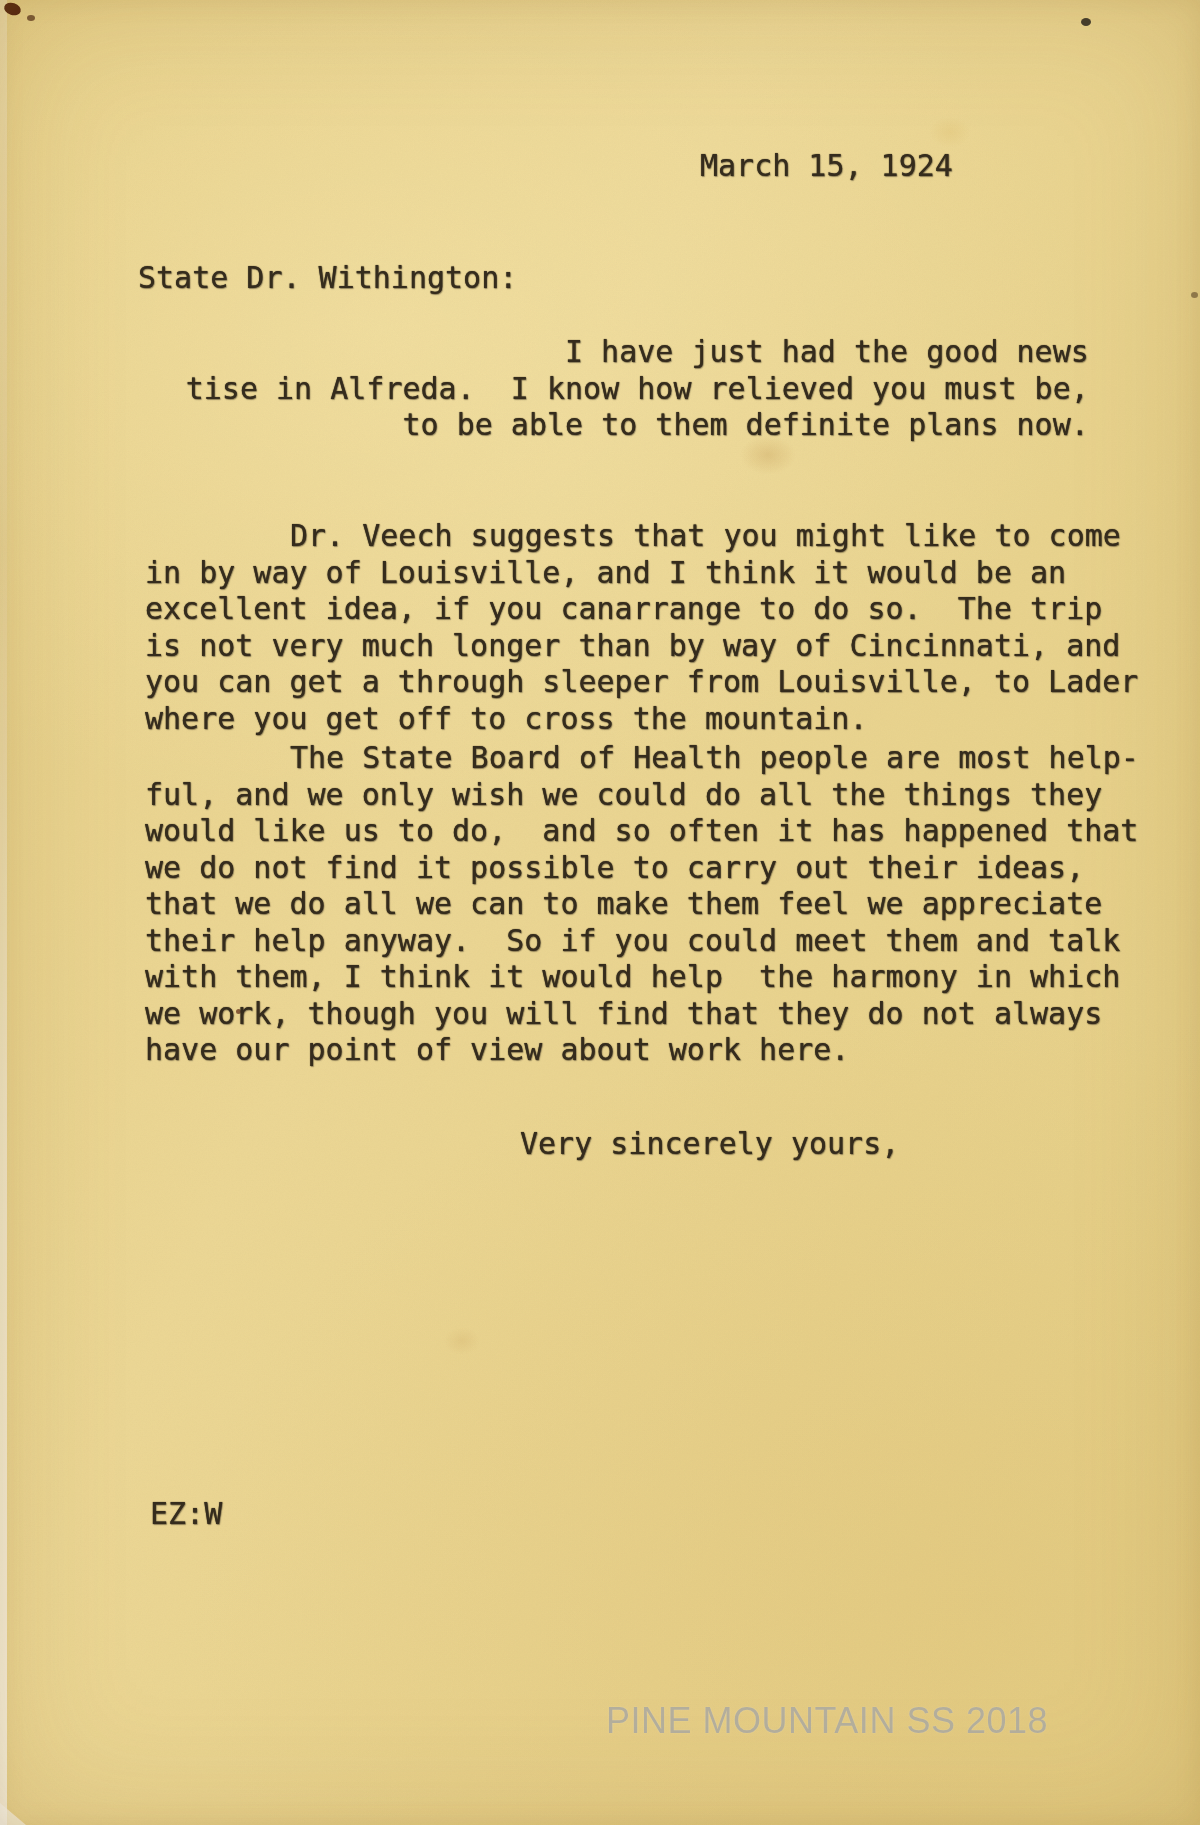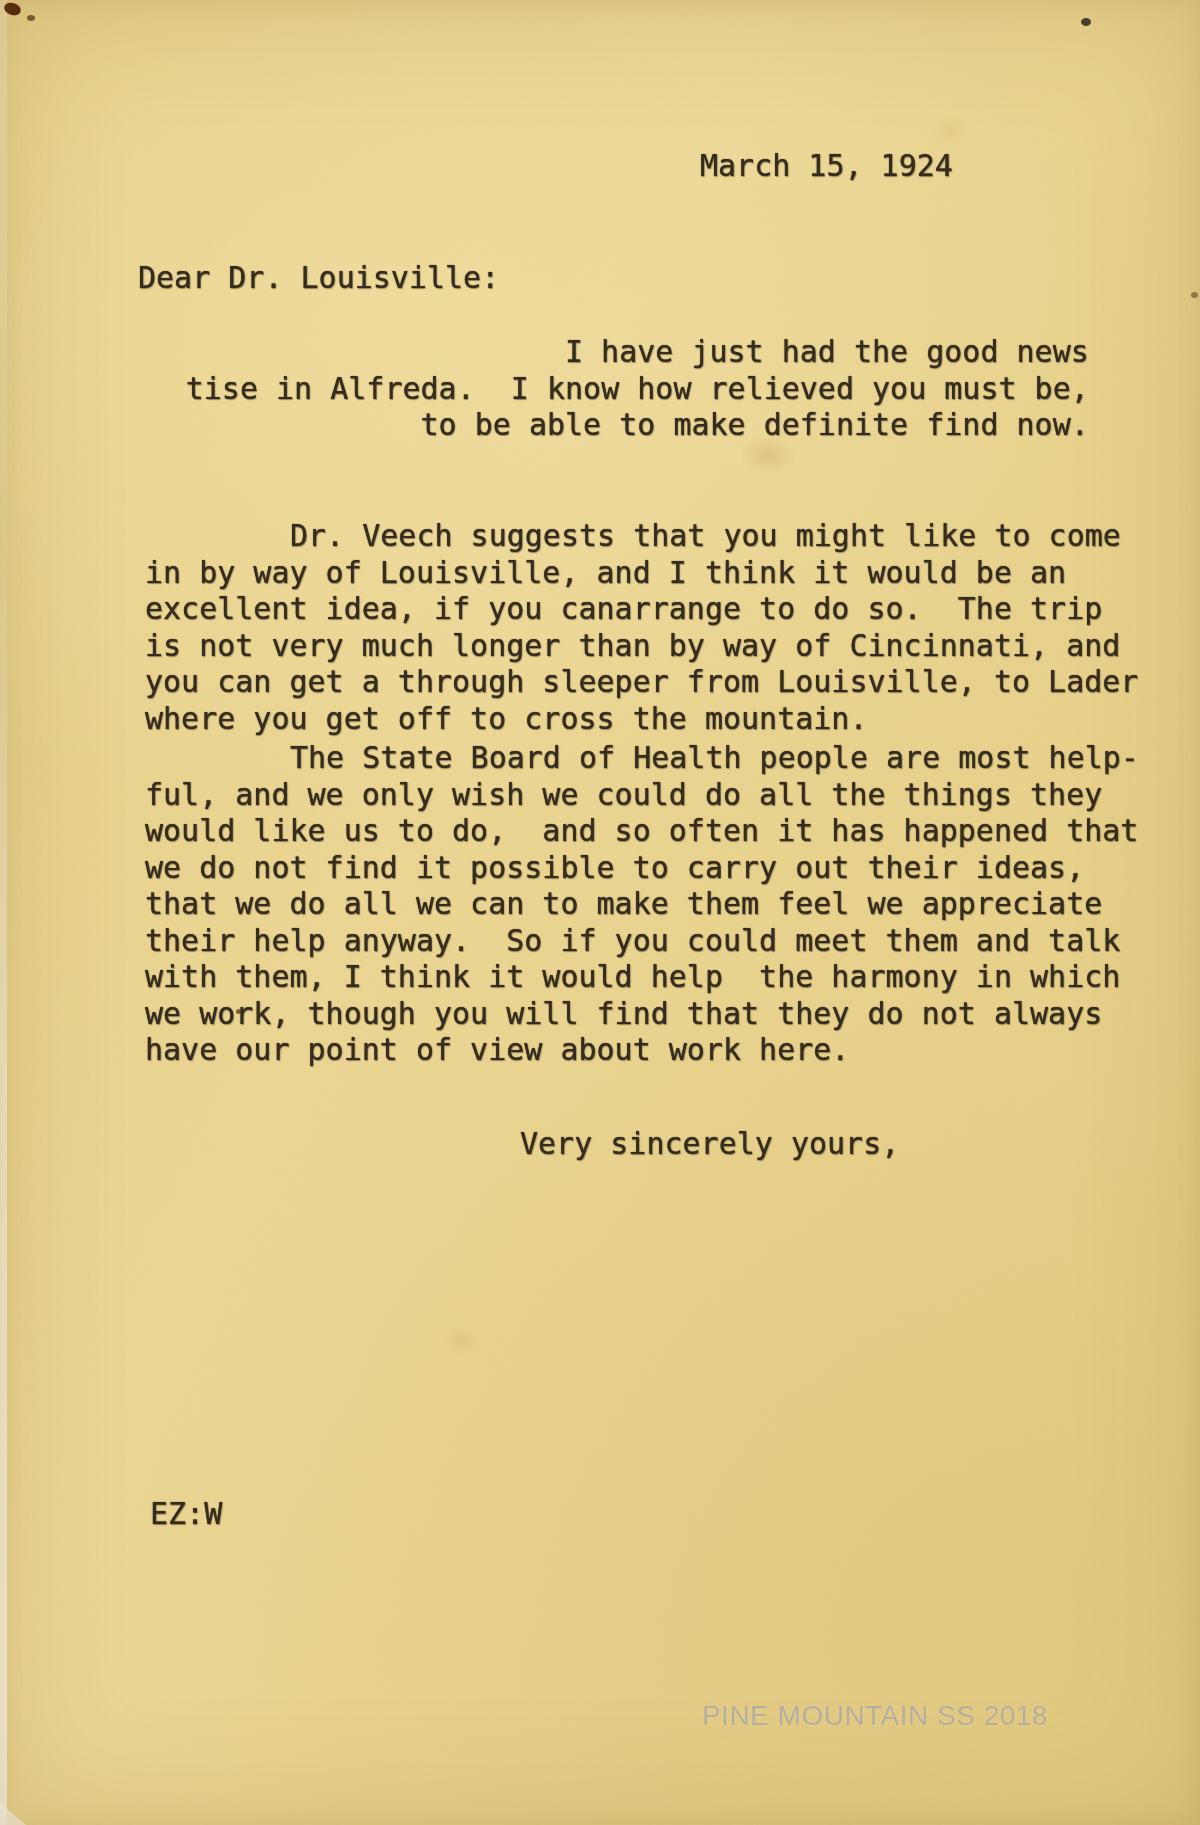--- a/index.html
+++ b/index.html
@@ -68,21 +68,21 @@
   .p3         {top:740px; --indent:145px;}
   .para > .tline:first-child{padding-left:var(--indent);}
   .closing    {left:520px; top:1126px;text-align:center;}
   .recipient  {left:150px; top:1385px;}
   .initials   {left:150px; top:1496px;}
 
   .watermark{
     position:absolute;
     right:152px; top:1700px;
     font-family:"Liberation Sans", sans-serif;
-    font-size:28px;
+    font-size:36px;
     letter-spacing:0.5px;
     color:#b2ae9f;
     opacity:0.95;
     text-shadow:0 0 1px rgba(255,255,255,0.35);
   }
 </style>
 </head>
 <body>
 
 <div class="page">
@@ -98,23 +98,23 @@
   <div class="edge-left"></div>
   <div class="corner-bl"></div>
   <div class="speck s1"></div>
   <div class="speck s2"></div>
   <div class="speck s3"></div>
   <div class="speck s4"></div>
   <div class="speck s5"></div>
 
   <div class="typed date">March 15, 1924</div>
 
-  <div class="typed salutation">Dear Dr. Louisville:</div>
+  <div class="typed salutation">State Dr. Withington:</div>
 
-  <div class="typed para p1"><div class="tline">I have just had the good news</div><div class="tline">tise in Alfreda.  I know how relieved you must be,</div><div class="tline">to be able to make definite find now.</div></div>
+  <div class="typed para p1"><div class="tline">I have just had the good news</div><div class="tline">tise in Alfreda.  I know how relieved you must be,</div><div class="tline">to be able to them definite plans now.</div></div>
 
   <div class="typed para p2"><div class="tline">Dr. Veech suggests that you might like to come</div><div class="tline">in by way of Louisville, and I think it would be an</div><div class="tline">excellent idea, if you canarrange to do so.  The trip</div><div class="tline">is not very much longer than by way of Cincinnati, and</div><div class="tline">you can get a through sleeper from Louisville, to Lader</div><div class="tline">where you get off to cross the mountain.</div></div>
 
   <div class="typed para p3"><div class="tline">The State Board of Health people are most help-</div><div class="tline">ful, and we only wish we could do all the things they</div><div class="tline">would like us to do,  and so often it has happened that</div><div class="tline">we do not find it possible to carry out their ideas,</div><div class="tline">that we do all we can to make them feel we appreciate</div><div class="tline">their help anyway.  So if you could meet them and talk</div><div class="tline">with them, I think it would help  the harmony in which</div><div class="tline">we work, though you will find that they do not always</div><div class="tline">have our point of view about work here.</div></div>
 
   <div class="typed closing">Very sincerely yours,</div>
 
 
   <div class="typed initials">EZ:W</div>
 

